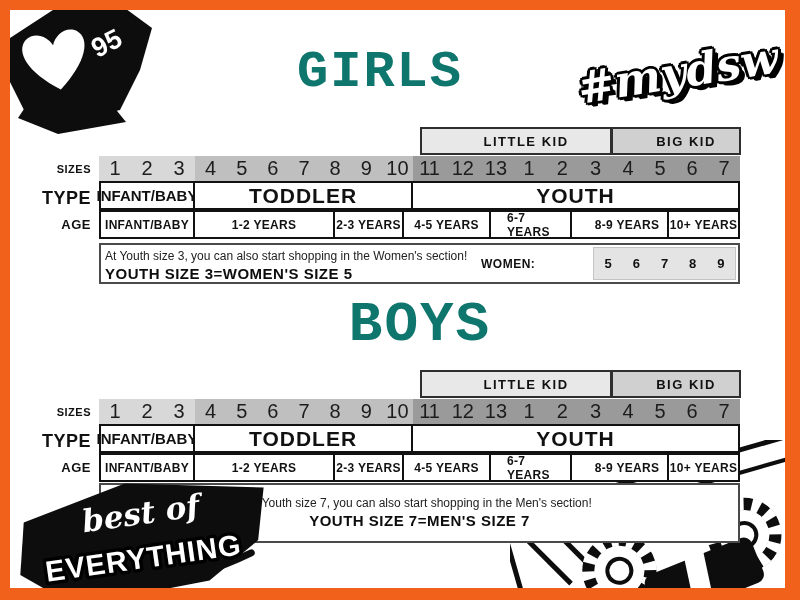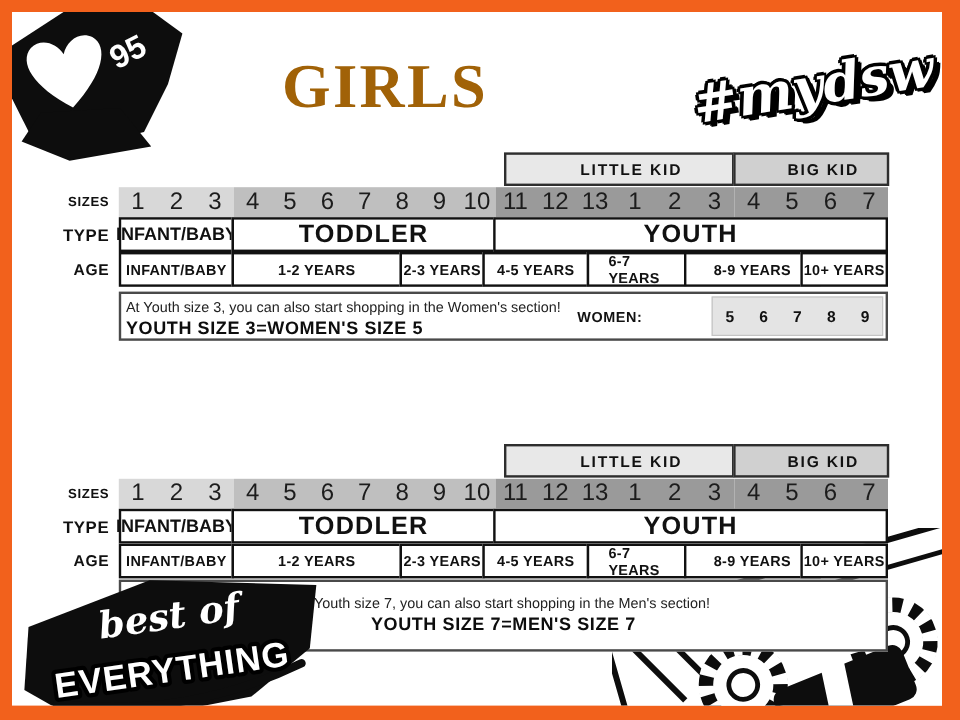--- a/index.html
+++ b/index.html
@@ -1,22 +1,22 @@
 <!DOCTYPE html>
 <html><head>
 <meta charset="utf-8">
 <style>
   html,body{margin:0;padding:0;background:#fff;}
   .page{position:relative;width:800px;height:600px;background:#F2611C;overflow:hidden;
         font-family:"Liberation Sans",sans-serif;}
   .canvas{position:absolute;left:10px;top:10px;width:775px;height:578px;background:#fff;overflow:hidden;}
 
   
-  .title{position:absolute;font-family:Liberation Serif, serif;font-weight:800;color:#a16207;
-         letter-spacing:2px;z-index:4;}
+  .title{position:absolute;font-family:Liberation Mono, monospace;font-weight:800;color:#0f766e;
+         text-align:center;letter-spacing:2px;z-index:4;}
   .title.girls{left:225px;top:34px;width:290px;font-size:52px;line-height:58px;}
   .title.boys{left:265px;top:284px;width:290px;font-size:56px;line-height:62px;}
 
   
   .chart{position:absolute;left:89px;width:641px;height:180px;z-index:3;}
   .chart.girls{top:117px;}
   .chart.boys{top:360px;}
 
   .kid-box{position:absolute;top:0;height:28px;border:2px solid #2e2e2e;box-sizing:border-box;
            display:flex;align-items:center;justify-content:center;
@@ -27,21 +27,21 @@
   .sizes-row{position:absolute;top:29px;left:0;width:641px;height:25px;display:flex;}
   .size-group{display:flex;align-items:center;height:100%;}
   .size-group.g1{width:96px;background:#D8D8D8;}
   .size-group.g2{width:218px;background:#BFBFBF;}
   .size-group.g3{width:199px;background:#9A9A9A;}
   .size-group.g4{width:128px;background:#9A9A9A;}
   .size-cell{flex:1;text-align:center;font-size:20px;color:#1c1c1c;}
 
   .row-label{position:absolute;left:-74px;width:66px;text-align:right;font-weight:700;color:#111;letter-spacing:.5px;}
   .row-label.sizes{top:36px;font-size:11px;}
-  .row-label.type{top:61px;font-size:14px;}
+  .row-label.type{top:61px;font-size:18px;}
   .row-label.age{top:90px;font-size:13px;}
 
   .cell{position:absolute;top:0;height:100%;border:2px solid #111;box-sizing:border-box;
         display:flex;align-items:center;justify-content:center;background:#fff;color:#111;font-weight:700;}
   .type-row{position:absolute;top:54px;left:0;width:641px;height:29px;}
   .type-row .cell:nth-child(1){left:0;width:96px;font-size:15px;}
   .type-row .cell:nth-child(2){left:94px;width:220px;font-size:21px;letter-spacing:1px;}
   .type-row .cell:nth-child(3){left:312px;width:329px;font-size:21px;letter-spacing:1px;}
 
   .age-row{position:absolute;top:83px;left:0;width:641px;height:29px;}
@@ -189,20 +189,21 @@
         <div class="women-box">
             <span class="size-cell">5</span>
             <span class="size-cell">6</span>
             <span class="size-cell">7</span>
             <span class="size-cell">8</span>
             <span class="size-cell">9</span>
           </div>
       </div>
     </section>
 
+    <div class="title boys">BOYS</div>
 
     <section class="chart boys">
       <div class="kid-box little">LITTLE KID</div>
       <div class="kid-box big">BIG KID</div>
 
       <div class="row-label sizes">SIZES</div>
       <div class="row-label type">TYPE</div>
       <div class="row-label age">AGE</div>
 
       <div class="sizes-row">

